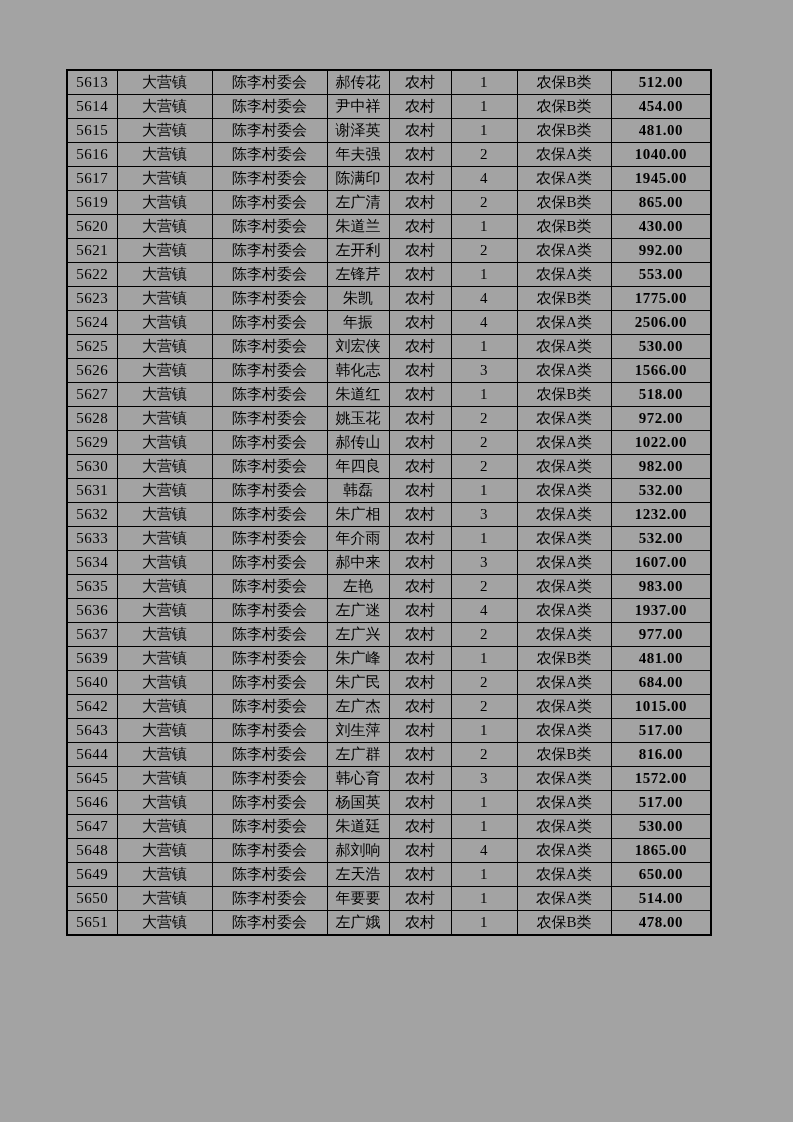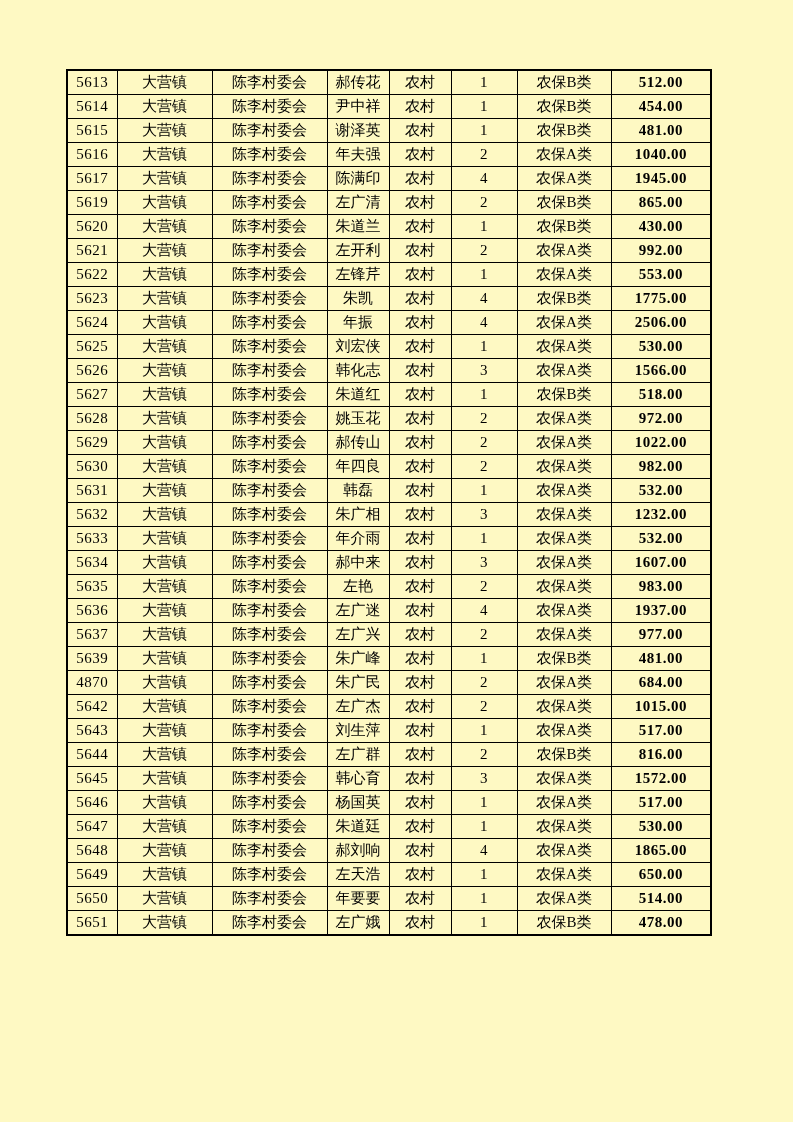--- a/index.html
+++ b/index.html
@@ -4,21 +4,21 @@
 <style>
   html, body {
     margin: 0;
     padding: 0;
     background: #ffffff;
   }
   .page {
     position: relative;
     width: 793px;
     height: 1122px;
-    background: #fef9c3;
+    background: #a3a3a3;
     overflow: hidden;
     font-family: "Liberation Serif", "DejaVu Serif", serif;
     color: #000000;
   }
   table.records {
     position: absolute;
     left: 66px;
     top: 69px;
     width: 646px;
     border-collapse: collapse;
@@ -316,21 +316,21 @@
           <td class="cell-serial">5639</td>
           <td class="cell-town">大营镇</td>
           <td class="cell-village">陈李村委会</td>
           <td class="cell-name">朱广峰</td>
           <td class="cell-residence_type">农村</td>
           <td class="cell-person_count">1</td>
           <td class="cell-insurance_category">农保B类</td>
           <td class="cell-amount">481.00</td>
         </tr>
         <tr>
-          <td class="cell-serial">4870</td>
+          <td class="cell-serial">5640</td>
           <td class="cell-town">大营镇</td>
           <td class="cell-village">陈李村委会</td>
           <td class="cell-name">朱广民</td>
           <td class="cell-residence_type">农村</td>
           <td class="cell-person_count">2</td>
           <td class="cell-insurance_category">农保A类</td>
           <td class="cell-amount">684.00</td>
         </tr>
         <tr>
           <td class="cell-serial">5642</td>

